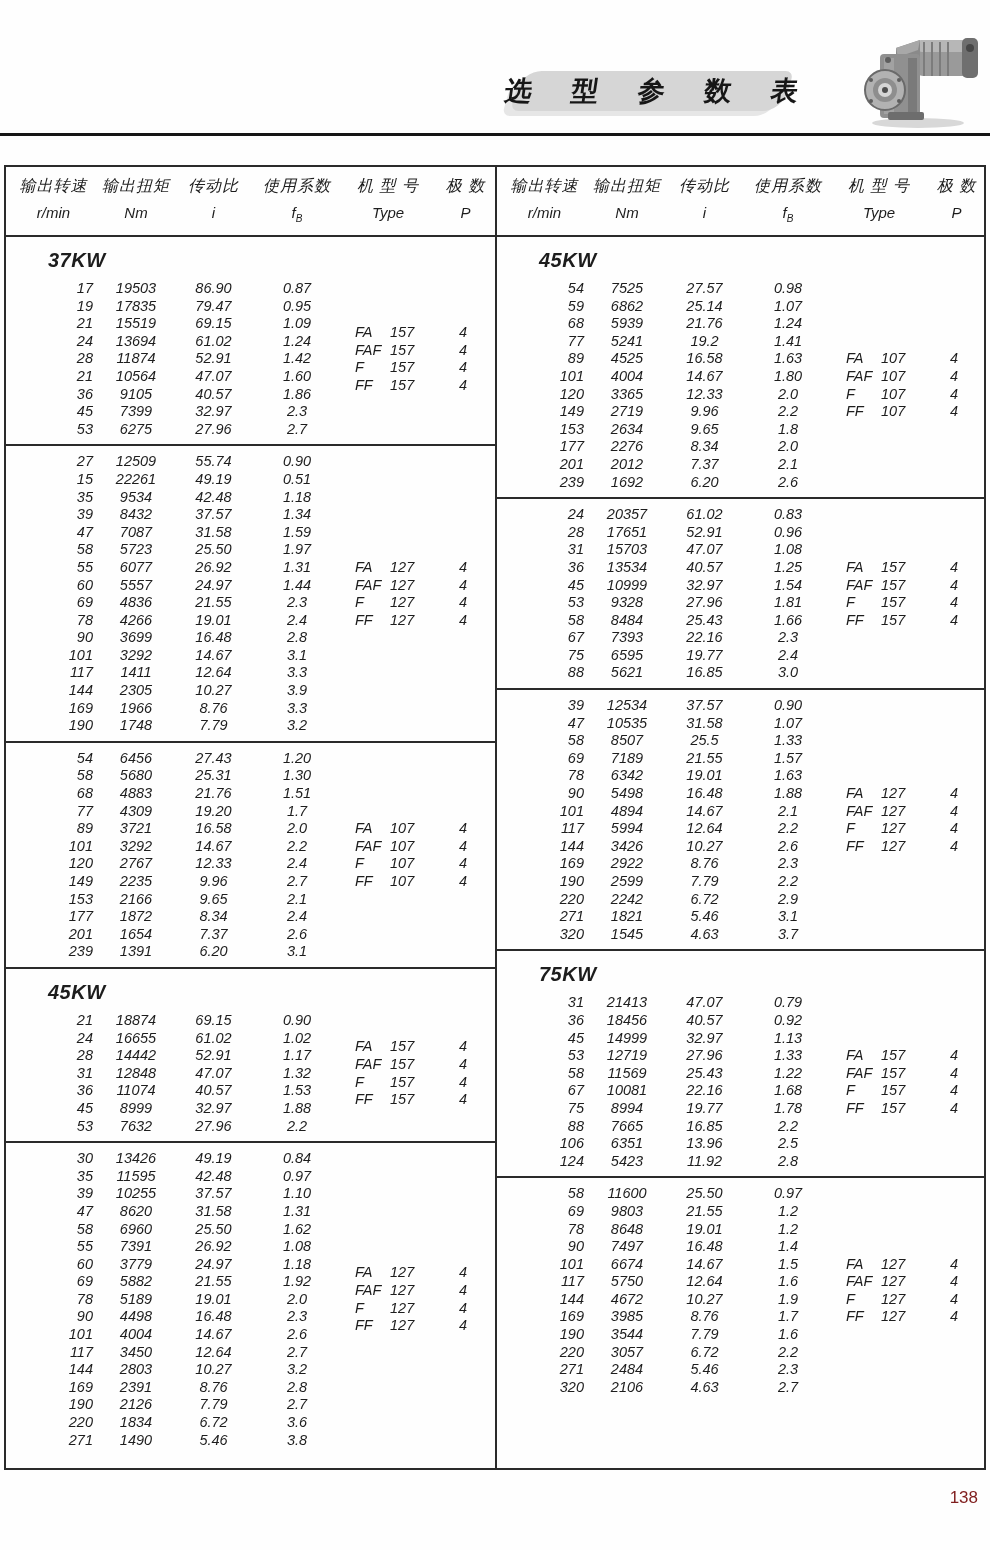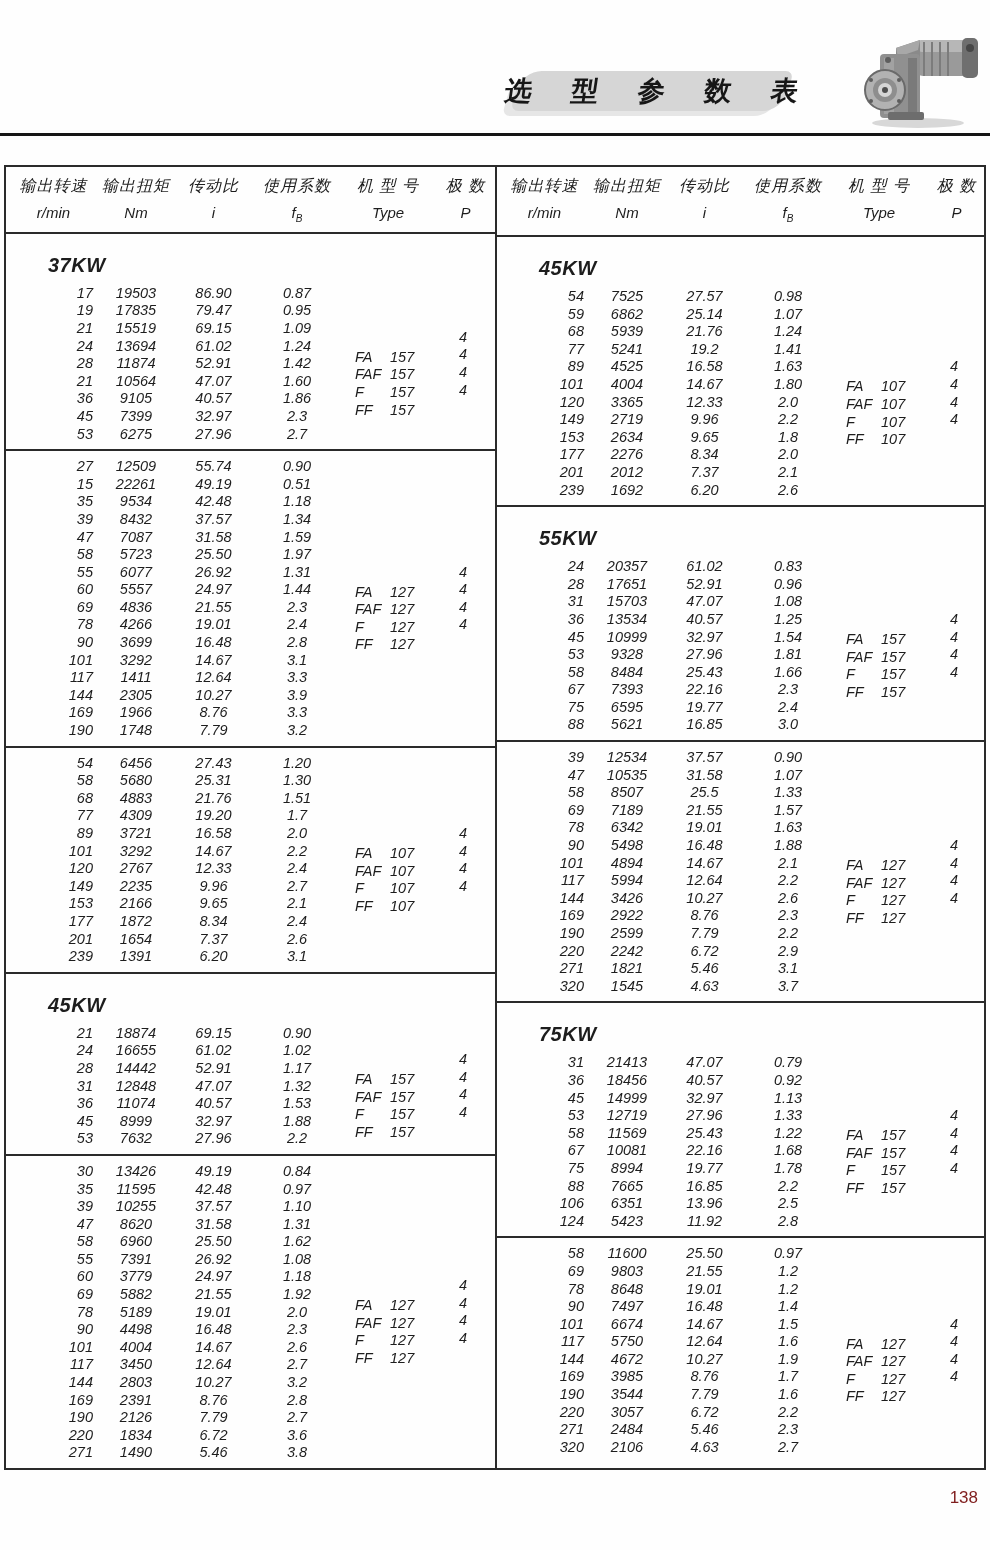--- a/index.html
+++ b/index.html
@@ -35,34 +35,34 @@
     display:grid; grid-template-columns:95px 70px 85px 82px 100px 55px;
     height:70px; border-bottom:2px solid #2a2a2a; padding-top:9px;
   }
   .col-h { text-align:center; }
   .col-zh { font-size:16px; letter-spacing:1px; white-space:nowrap; }
   .col-en { font-size:15px; margin-top:7px; }
   .col-en sub { font-size:10px; }
 
   .segment { border-bottom:2px solid #2a2a2a; padding:7px 0 6px 0; }
   .segment:last-child { border-bottom:none; }
-  .sec-title { font-size:20px; font-weight:bold; margin:13px 0 8px 42px; letter-spacing:0.5px; }
+  .sec-title { font-size:20px; font-weight:bold; margin:5px 0 8px 42px; letter-spacing:0.5px; }
   .seg-body { position:relative; }
   .row {
     display:grid; grid-template-columns:95px 70px 85px 82px;
     height:17.6px; line-height:17.6px; font-size:14.5px;
   }
   .c1 { text-align:right; padding-right:8px; }
   .c2, .c3, .c4 { text-align:center; }
   .types {
     position:absolute; left:332px; top:0; bottom:0; width:155px;
     display:flex; flex-direction:column; justify-content:center;
   }
   .type-row { display:flex; height:17.6px; line-height:17.6px; font-size:14.5px; }
-  .t-label { width:100px; padding-left:17px; white-space:nowrap;margin-top:20px; }
+  .t-label { width:100px; padding-left:17px; white-space:nowrap; }
   .t-prefix { display:inline-block; min-width:35px; }
   .t-p { width:50px; text-align:center; }
 
   .page-number { position:absolute; right:12px; top:1488px; font-size:17px; color:#7f1d1d; }
 </style>
 </head>
 <body>
 
 <div class="page">
 
@@ -738,21 +738,20 @@
                 <div class="t-p">4</div>
               </div>
               <div class="type-row">
                 <div class="t-label"><span class="t-prefix">FF</span><span class="t-size">107</span></div>
                 <div class="t-p">4</div>
               </div>
             </div>
           </div>
         </div>
         <div class="segment">
-          <div class="sec-title">55KW</div>
           <div class="seg-body">
             <div class="rows">
               <div class="row">
                 <div class="c c1">24</div>
                 <div class="c c2">20357</div>
                 <div class="c c3">61.02</div>
                 <div class="c c4">0.83</div>
               </div>
               <div class="row">
                 <div class="c c1">28</div>

